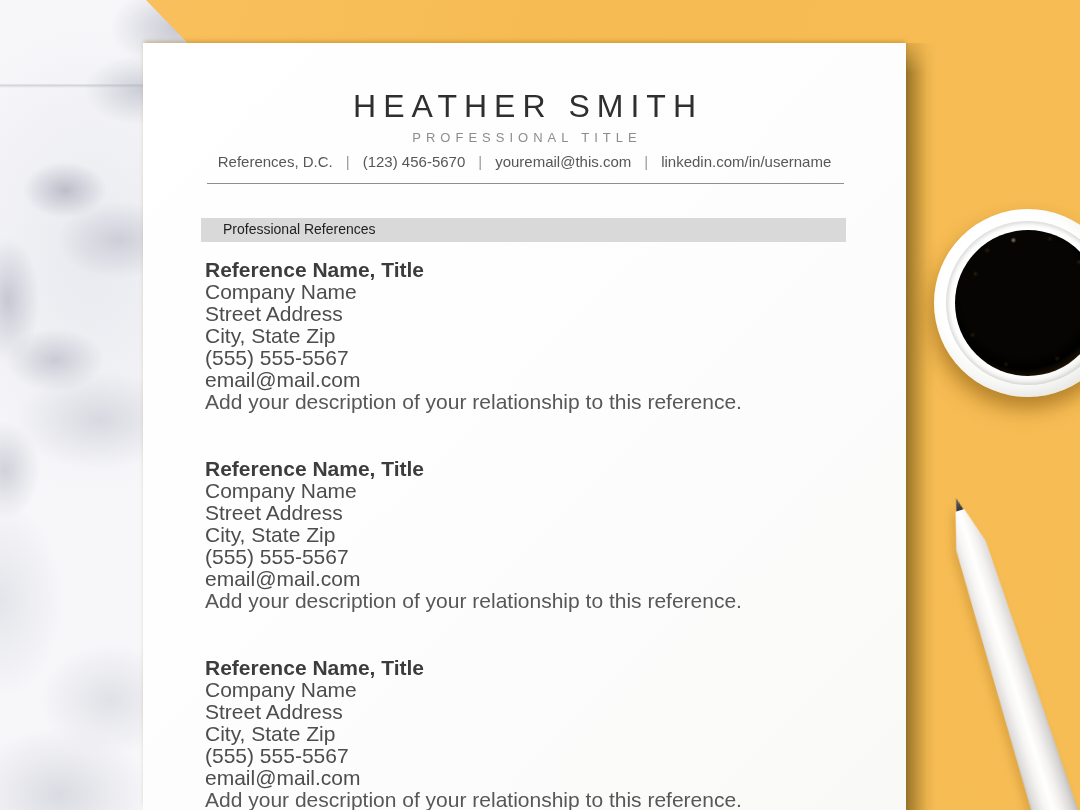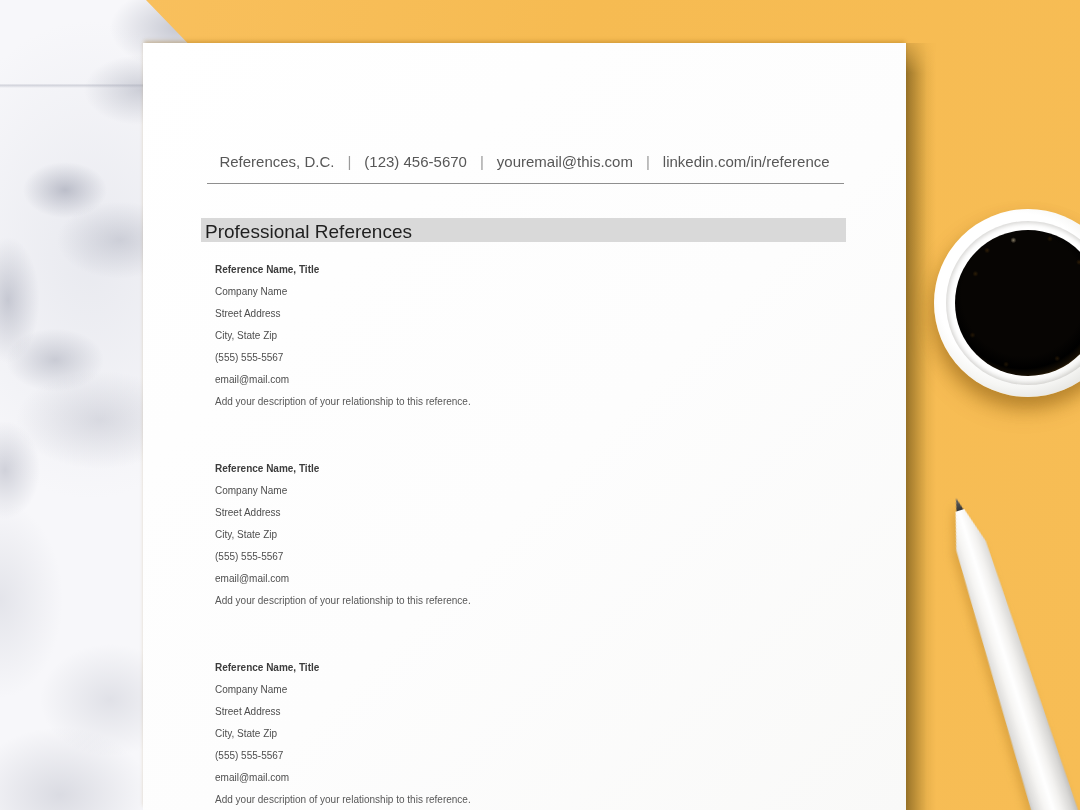--- a/index.html
+++ b/index.html
@@ -48,22 +48,22 @@
   .doc-name{position:absolute;top:45px;left:0;width:100%;text-align:center;
     font-size:32px;font-weight:400;letter-spacing:7px;text-indent:7px;color:#2f2f2f;}
   .doc-title{position:absolute;top:87px;left:0;width:100%;text-align:center;
     font-size:13px;letter-spacing:5px;text-indent:5px;color:#8d8d8d;}
   .doc-contact{position:absolute;top:110px;left:0;width:100%;text-align:center;
     font-size:15px;color:#575757;white-space:nowrap;}
   .doc-contact .sep{margin:0 13px;color:#9a9a9a;}
   .doc-rule{position:absolute;top:140px;left:64px;width:637px;height:0;
     border-top:1.5px solid #8f8f8f;}
   .section-bar{position:absolute;top:175px;left:58px;width:645px;height:24px;background:#d9d9d9;}
-  .section-bar span{display:block;padding:3px 0 0 4px;font-size:19px;color:#1f1f1f;}
-  .ref-block{position:absolute;left:72px;width:660px;font-size:10px;line-height:22px;color:#4d4d4d;}
+  .section-bar span{display:block;padding:3px 0 0 4px;font-size:14px;color:#1f1f1f;margin-left:18px;}
+  .ref-block{position:absolute;left:62px;width:660px;font-size:21px;line-height:22px;color:#4d4d4d;}
   .ref-block p{margin:0;}
   .ref-1{top:216px;} .ref-2{top:415px;} .ref-3{top:614px;}
   .ref-name{font-weight:bold;color:#3c3c3c;}
   .ref-desc{color:#575757;}
   
   .cup{
     position:absolute;left:934px;top:209px;width:188px;height:188px;border-radius:50%;z-index:4;
     background:radial-gradient(circle at 45% 45%, #ffffff 0 55%, #f6f6f4 64%, #e7e7e4 73%, #f2f2f0 82%, #e0e0dd 92%, #cfcfcc 100%);
     box-shadow:0 10px 16px rgba(130,85,10,.38), -4px 14px 22px rgba(130,85,10,.25);
   }
@@ -104,23 +104,25 @@
 </style>
 </head>
 <body>
 
 <div class="stage">
 
   <div class="marble"></div>
   <div class="yellow"></div>
 
   <div class="paper">
+    <div class="doc-name">HEATHER SMITH</div>
+    <div class="doc-title">PROFESSIONAL TITLE</div>
 
     <div class="doc-contact">
-      <span>References, D.C.</span><span class="sep">|</span><span>(123) 456-5670</span><span class="sep">|</span><span>youremail@this.com</span><span class="sep">|</span><span>linkedin.com/in/reference</span>
+      <span>References, D.C.</span><span class="sep">|</span><span>(123) 456-5670</span><span class="sep">|</span><span>youremail@this.com</span><span class="sep">|</span><span>linkedin.com/in/username</span>
     </div>
 
     <div class="doc-rule"></div>
 
     <div class="section-bar">
       <span>Professional References</span>
     </div>
 
     <div class="ref-block ref-1">
       <p class="ref-name">Reference Name, Title</p>

